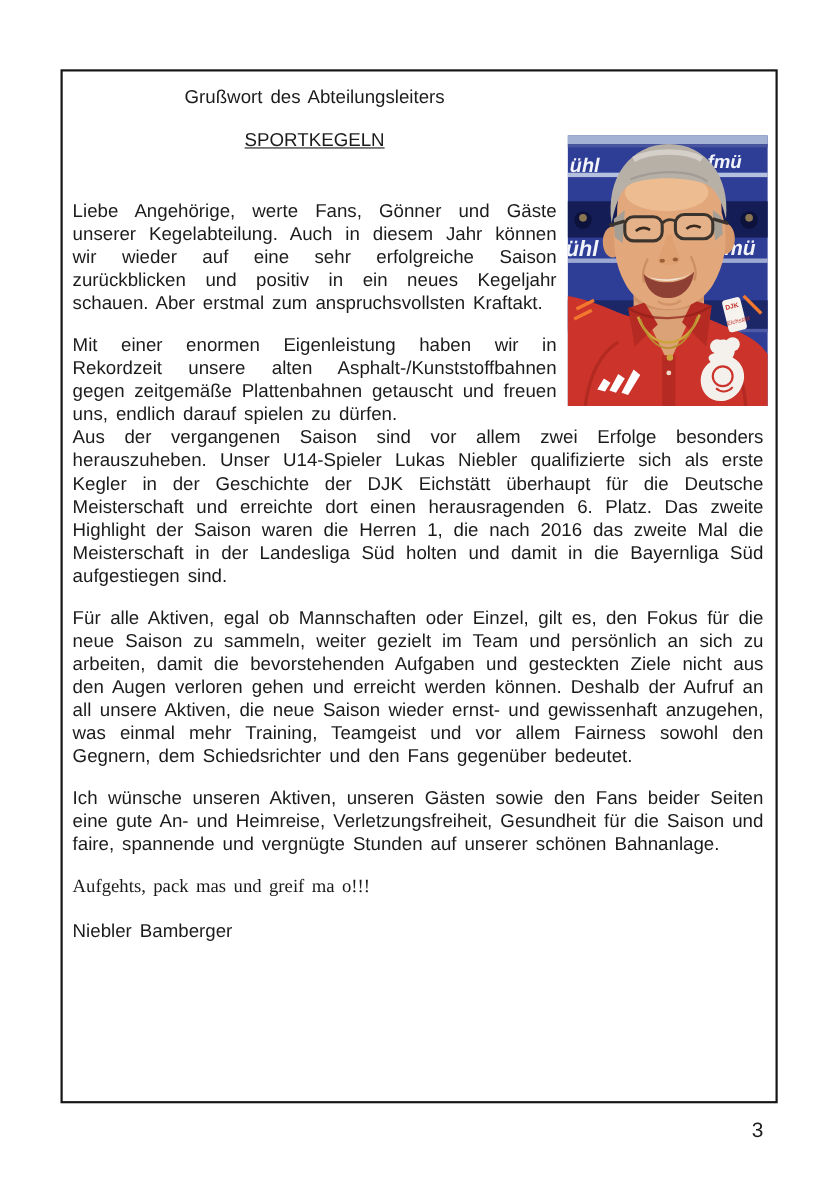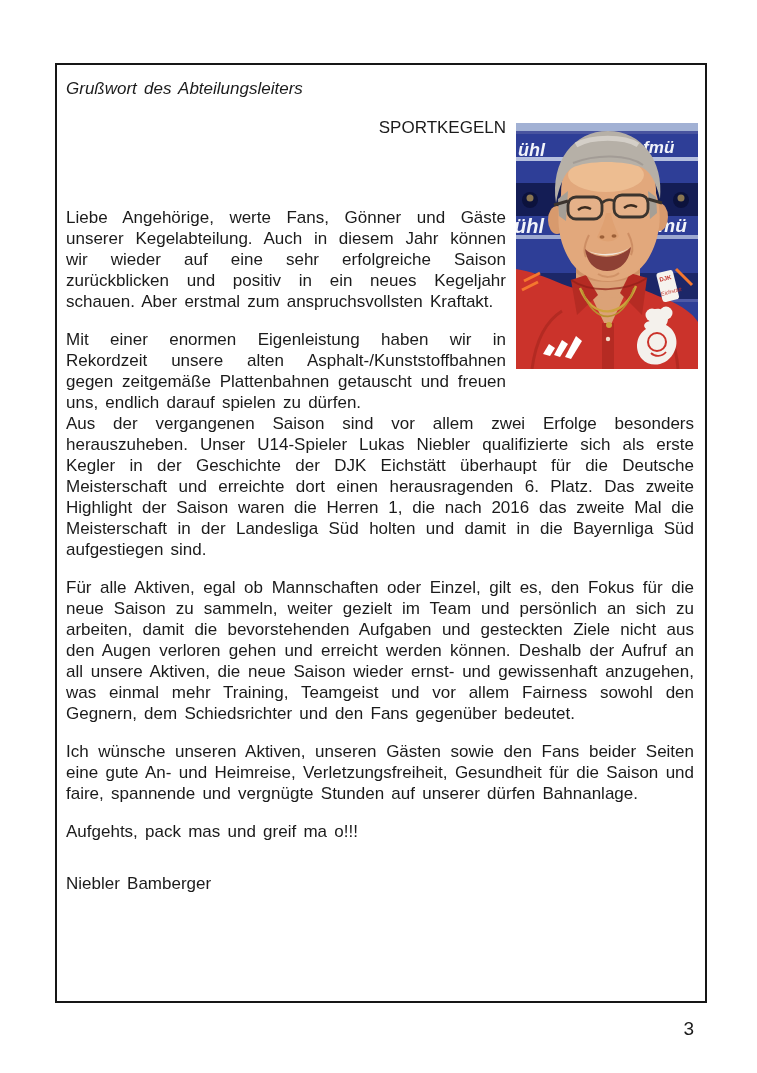--- a/index.html
+++ b/index.html
@@ -9,24 +9,24 @@
     font-family:"Liberation Sans", sans-serif; color:#1b1b1b; overflow:hidden;
   }
   .content-box {
     position:absolute; left:55px; top:63px; width:652px; height:940px;
     border:2px solid #161616; padding:13px 11px 0 9px; overflow:hidden;
   }
   .content-box p {
     font-size:17px; line-height:21px; text-align:justify;
     word-spacing:2.5px; margin:0 0 17px 0; hyphens:manual;
   }
-  p.title    { text-align:left; margin-bottom:18px;font-style:italic; }
-  p.subtitle { text-align:right; margin-bottom:69px; }
+  p.title    { text-align:center; margin-bottom:18px; }
+  p.subtitle { text-align:center; margin-bottom:43px;text-decoration:underline; }
   p.no-gap   { margin-bottom:0; }
-  p.pre-close{ margin-bottom:31px; }
+  p.pre-close{ margin-bottom:20px;font-family:Liberation Serif, serif; }
   p.plainleft{ text-align:left; }
   .photo-frame {
     float:right; width:182px; height:246px;
     margin:45px -4px 14px 10px;
     border-radius:28px;
   }
   .photo-frame svg { display:block; width:100%; height:100%; }
   .page-number {
     position:absolute; right:63px; top:1018px;
     font-size:19px; line-height:22px; color:#1b1b1b;
@@ -151,20 +151,20 @@
       </svg>
     </div>
 
     <p class="title">Grußwort des Abteilungsleiters</p>
     <p class="subtitle">SPORTKEGELN</p>
 
     <p>Liebe Angehörige, werte Fans, Gönner und Gäste unserer Kegelabteilung. Auch in diesem Jahr können wir wieder auf eine sehr erfolgreiche Saison zurückblicken und positiv in ein neues Kegeljahr schauen. Aber erstmal zum anspruchsvollsten Kraftakt.</p>
     <p class="no-gap">Mit einer enormen Eigenleistung haben wir in Rekordzeit unsere alten Asphalt-/Kunststoffbahnen gegen zeit­gemäße Plattenbahnen getauscht und freuen uns, endlich darauf spielen zu dürfen.</p>
     <p>Aus der vergangenen Saison sind vor allem zwei Erfolge besonders herauszuheben. Unser U14-Spieler Lukas Niebler qualifizierte sich als erste Kegler in der Geschichte der DJK Eichstätt überhaupt für die Deutsche Meisterschaft und erreichte dort einen herausragenden 6. Platz. Das zweite Highlight der Saison waren die Herren 1, die nach 2016 das zweite Mal die Meisterschaft in der Landesliga Süd holten und damit in die Bayernliga Süd aufgestiegen sind.</p>
     <p>Für alle Aktiven, egal ob Mannschaften oder Einzel, gilt es, den Fokus für die neue Saison zu sammeln, weiter gezielt im Team und persönlich an sich zu arbeiten, damit die bevorstehenden Aufgaben und gesteckten Ziele nicht aus den Augen verloren gehen und erreicht werden können. Deshalb der Aufruf an all unsere Aktiven, die neue Saison wieder ernst- und gewissenhaft anzugehen, was einmal mehr Training, Teamgeist und vor allem Fairness sowohl den Gegnern, dem Schiedsrichter und den Fans gegenüber bedeutet.</p>
-    <p>Ich wünsche unseren Aktiven, unseren Gästen sowie den Fans beider Seiten eine gute An- und Heimreise, Verletzungsfreiheit, Gesundheit für die Saison und faire, spannende und vergnügte Stunden auf unserer dürfen Bahnanlage.</p>
+    <p>Ich wünsche unseren Aktiven, unseren Gästen sowie den Fans beider Seiten eine gute An- und Heimreise, Verletzungsfreiheit, Gesundheit für die Saison und faire, spannende und vergnügte Stunden auf unserer schönen Bahnanlage.</p>
     <p class="pre-close plainleft">Aufgehts, pack mas und greif ma o!!!</p>
 
     <p class="plainleft">Niebler Bamberger</p>
   </div>
 
   <div class="page-number">3</div>
 </div>
 
 </body></html>

